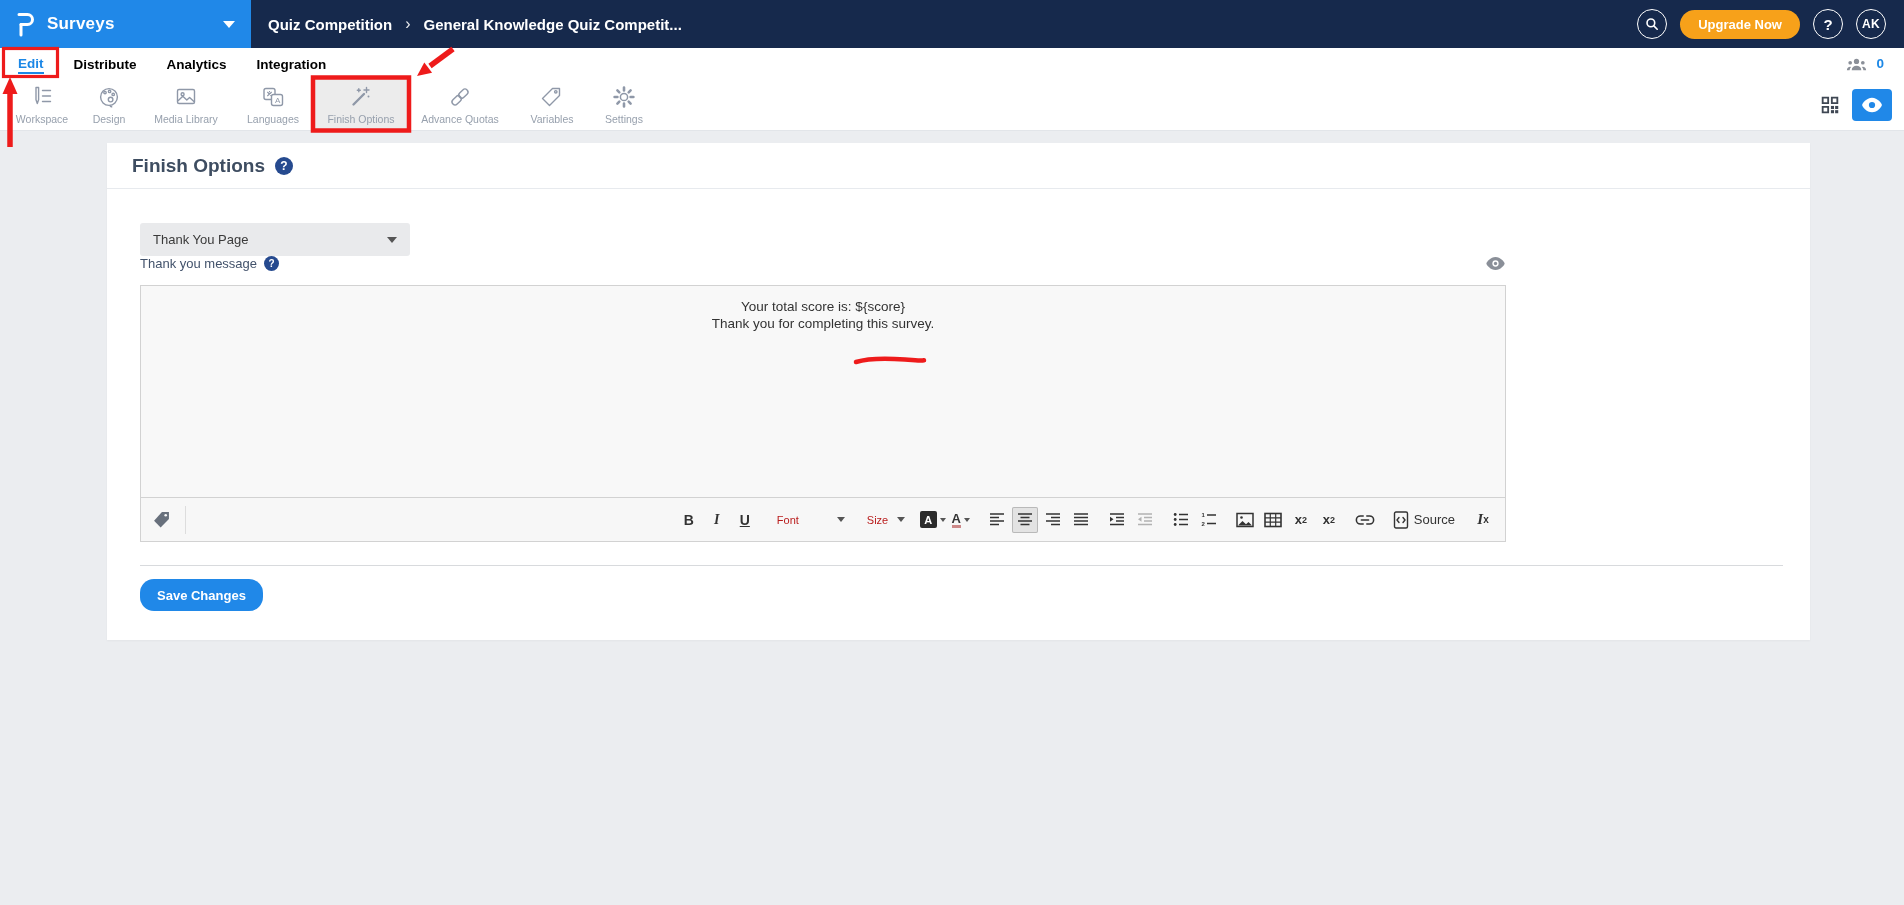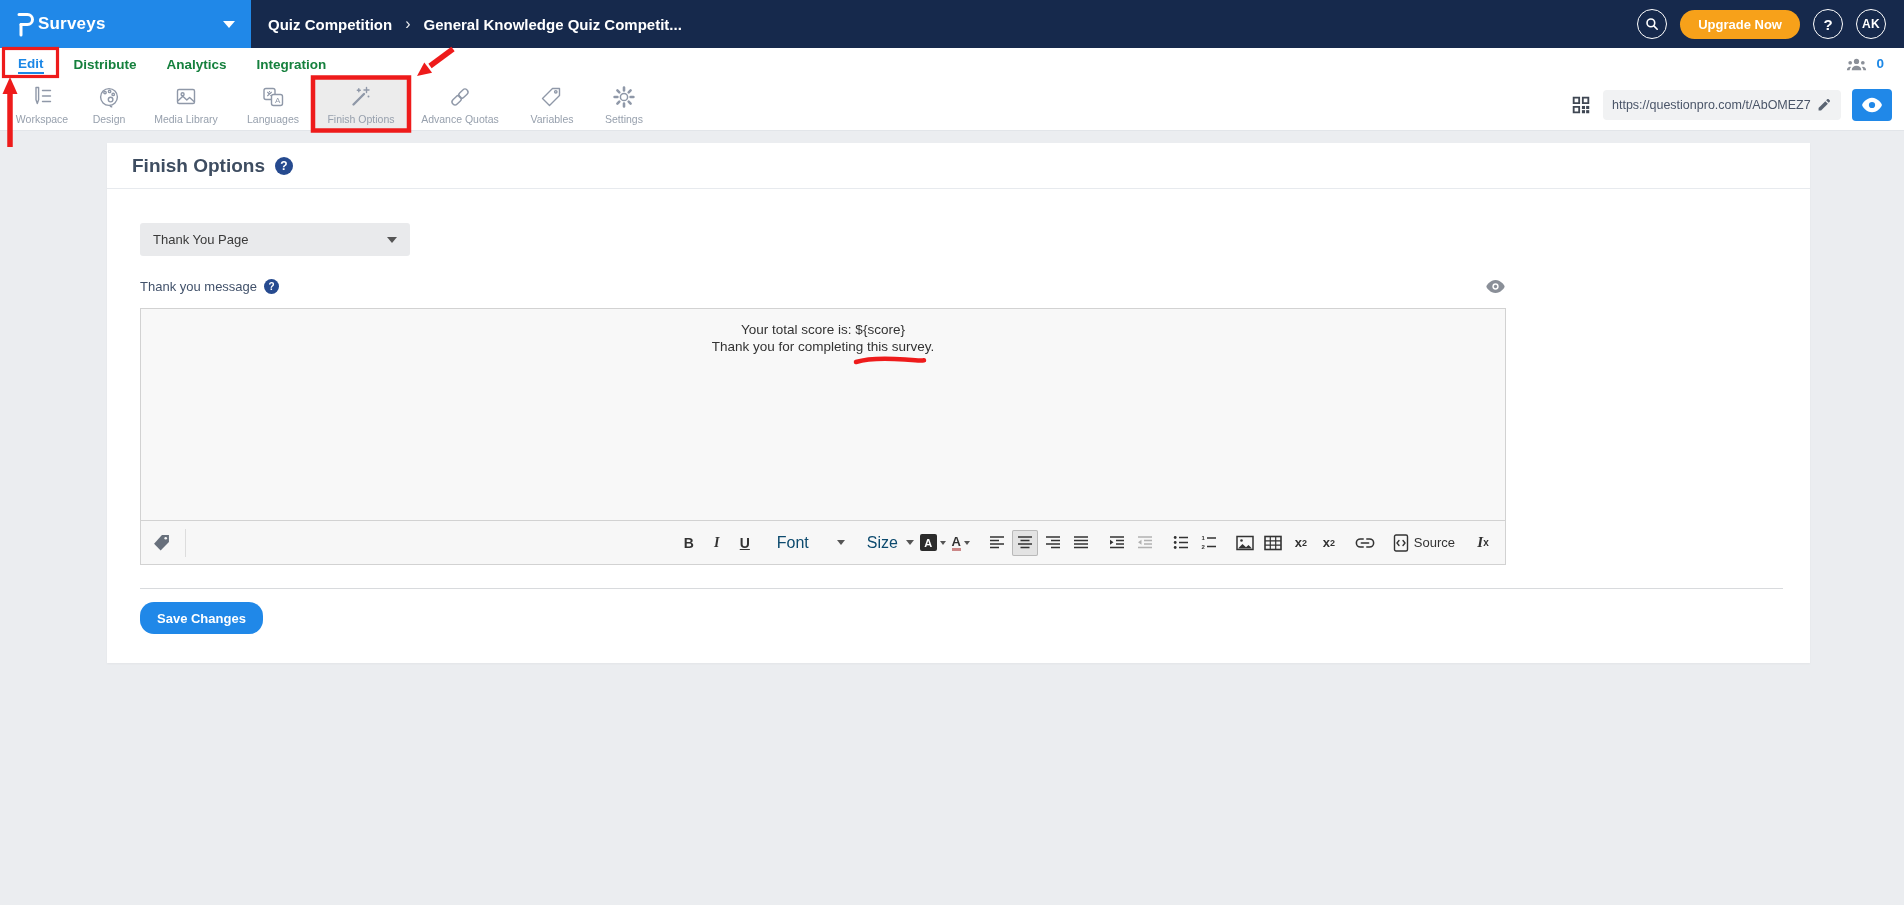--- a/index.html
+++ b/index.html
@@ -7,34 +7,34 @@
   body {
     font-family: "Liberation Sans", sans-serif;
     background:#EBEDF0;
     position:relative;
     overflow:hidden;
   }
   
   .topbar { height:48px; display:flex; align-items:stretch; background:#16294C; }
   .brand { width:251px; background:#2088E8; display:flex; align-items:center; padding:0 16px 0 15px; }
   .brand-logo { width:22px; height:26px; }
-  .brand-name { color:#fff; font-size:17px; font-weight:700; margin-left:1px; letter-spacing:.2px; }
+  .brand-name { color:#fff; font-size:17px; font-weight:700; margin-left:10px; letter-spacing:.2px; }
   .brand-caret { margin-left:auto; width:0; height:0; border-left:6px solid transparent; border-right:6px solid transparent; border-top:7px solid #fff; }
   .crumbs { display:flex; align-items:center; padding-left:17px; gap:13px; color:#fff; }
   .crumb { font-size:15px; font-weight:600; }
   .crumb-sep { font-size:16px; font-weight:400; opacity:.9; }
   .topbar-right { margin-left:auto; display:flex; align-items:center; gap:13px; padding-right:18px; }
   .circ { width:30px; height:30px; border:1.6px solid #fff; border-radius:50%; display:flex; align-items:center; justify-content:center; color:#fff; font-weight:700; cursor:pointer; }
   .circ-help { font-size:15px; }
   .circ-avatar { font-size:12px; letter-spacing:.3px; }
   .upgrade-btn { height:29px; padding:0 18px; border-radius:15px; background:#F7A11A; color:#fff; font-size:13px; font-weight:700; display:flex; align-items:center; border:none; cursor:pointer; }
 
   
   .tabs-row { height:31px; background:#fff; display:flex; align-items:center; padding-left:18px; gap:30px; }
-  .tab { font-size:13.5px; font-weight:600; color:#15803d; cursor:pointer; padding-top:2px; }
+  .tab { font-size:13.5px; font-weight:600; color:#000000; cursor:pointer; padding-top:2px; }
   .tab.active { color:#1B87E6; border-bottom:2px solid #1B87E6; padding-bottom:1px; }
   .tabs-right { margin-left:auto; display:flex; align-items:center; gap:9px; padding-right:20px; }
   .collab-count { color:#1B87E6; font-size:13.5px; font-weight:600; }
 
   
   .stoolbar { height:52px; background:#fff; border-bottom:1px solid #E2E5E9; display:flex; align-items:stretch; padding-left:6px; }
   .st-item { display:flex; flex-direction:column; align-items:center; justify-content:center; cursor:pointer; }
   .st-item:nth-child(1){ width:72px; } .st-item:nth-child(2){ width:62px; }
   .st-item:nth-child(3){ width:92px; } .st-item:nth-child(4){ width:82px; }
   .st-item:nth-child(5){ width:94px; } .st-item:nth-child(6){ width:104px; }
@@ -52,41 +52,41 @@
   .panel-header { height:46px; border-bottom:1px solid #E7EAEE; display:flex; align-items:center; padding-left:25px; }
   .panel-title { font-size:19px; color:#3E4D61; }
   .qmark { width:18px; height:18px; border-radius:50%; background:#264A8F; color:#fff; font-size:12px; font-weight:700; display:flex; align-items:center; justify-content:center; margin-left:10px; }
   .qmark.small { width:15px; height:15px; font-size:10px; margin-left:7px; }
   .panel-body { padding:0 33px 29px 33px; }
 
   .dropdown { width:270px; height:33px; margin-top:34px; background:#E9EAEC; border-radius:3px; display:flex; align-items:center; padding:0 13px; cursor:pointer; }
   .dropdown-value { font-size:13px; color:#3A3A3A; }
   .dropdown-caret { margin-left:auto; width:0; height:0; border-left:5px solid transparent; border-right:5px solid transparent; border-top:6px solid #555; }
 
-  .msg-row { width:1366px; margin-top:23px; display:flex; align-items:center; }
+  .msg-row { width:1366px; display:flex; align-items:center; }
   .msg-label { font-size:13px; color:#42526B; }
   .msg-eye { margin-left:auto; cursor:pointer; }
 
   .editor { width:1366px; margin-top:14px; border:1px solid #D2D2D2; }
   .editor-content { height:211px; background:#F8F8F8; text-align:center; padding-top:12px; }
   .ed-line { font-size:13.5px; color:#333; line-height:17px; }
 
   .editor-toolbar { height:44px; border-top:1px solid #D2D2D2; background:#F7F7F7; display:flex; align-items:center; padding:0 8px 0 10px; }
   .etag { display:flex; align-items:center; cursor:pointer; }
   .esep { width:1px; height:28px; background:#DDD; margin-left:13px; }
   .espacer { flex:1; }
   .ebtn { min-width:26px; height:26px; display:flex; align-items:center; justify-content:center; color:#333; border-radius:2px; cursor:pointer; margin:0 1px; font-size:14px; }
   .ebtn.grp { margin-left:9px; }
   .ebtn.active { background:#E3E3E3; box-shadow:inset 0 0 0 1px #B9B9B9; }
   .ebtn.disabled { opacity:.35; cursor:default; }
   .eb-b { font-weight:800; }
   .eb-i { font-style:italic; font-family:"Liberation Serif",serif; font-weight:600; }
   .eb-u { text-decoration:underline; font-weight:600; }
   .edd { display:flex; align-items:center; justify-content:space-between; padding:0 6px; cursor:pointer; height:26px; border-radius:2px; }
-  .edd-label { font-size:16px; color:#0c4a6e; }
+  .edd-label { font-size:11px; color:#b91c1c; }
   .edd-caret { width:0; height:0; border-left:4px solid transparent; border-right:4px solid transparent; border-top:5px solid #555; margin-left:8px; }
   .edd-font { width:80px; margin-left:12px; }
   .edd-size { width:50px; margin-left:10px; }
   .bg-a { width:17px; height:17px; background:#2B2B2B; color:#fff; border-radius:2px; font-size:11px; font-weight:700; display:flex; align-items:center; justify-content:center; }
   .fg-a { font-size:13px; font-weight:700; color:#333; border-bottom:3px solid #C88; line-height:13px; }
   .mini-caret { width:0; height:0; border-left:3.5px solid transparent; border-right:3.5px solid transparent; border-top:4.5px solid #555; margin-left:3px; }
   .subsup { font-size:13px; font-weight:600; }
   .subsup .mk { font-size:9px; }
   .subsup .lo { vertical-align:-3px; } .subsup .hi { vertical-align:4px; }
   .src-label { font-size:13px; color:#333; margin-left:5px; }
@@ -223,27 +223,20 @@
   <div class="st-right">
     <svg width="22" height="22" viewBox="0 0 24 24" fill="#3F4753" style="cursor:pointer">
       <path d="M3 3 h8 v8 h-8 z M5 5 v4 h4 v-4 z" fill-rule="evenodd"></path>
       <path d="M13 3 h8 v8 h-8 z M15 5 v4 h4 v-4 z" fill-rule="evenodd"></path>
       <path d="M3 13 h8 v8 h-8 z M5 15 v4 h4 v-4 z" fill-rule="evenodd"></path>
       <rect x="13" y="13" width="3.4" height="3.4"></rect>
         <rect x="17.6" y="13" width="3.4" height="3.4"></rect>
       <rect x="13" y="17.6" width="3.4" height="3.4"></rect>
         <rect x="17.6" y="17.6" width="3.4" height="3.4"></rect>
     </svg>
-    <div class="url-field">
-      <input type="text" readonly="" value="https://questionpro.com/t/AbOMEZ7" style="">
-      <svg width="16" height="16" viewBox="0 0 24 24" fill="#5A6472" style="cursor:pointer">
-        <path d="M3.8 16.4 L14 6.2 l3.8 3.8 L7.6 20.2 H3.8 z"></path>
-        <path d="M15.2 5 l1.6-1.6 c.6-.6 1.6-.6 2.2 0 l1.6 1.6 c.6.6.6 1.6 0 2.2 L19 8.8 z"></path>
-      </svg>
-    </div>
     <button class="preview-btn">
       <svg width="22" height="16" viewBox="0 0 24 16">
         <path d="M12 0 C6 0 1.2 6.2 1.2 8 S6 16 12 16 s10.8-6.2 10.8-8 S18 0 12 0 z" fill="#fff"></path>
         <circle cx="12" cy="8" r="3.4" fill="#2088E8"></circle>
       </svg>
     </button>
   </div>
 </div>
 
 <main class="content">

